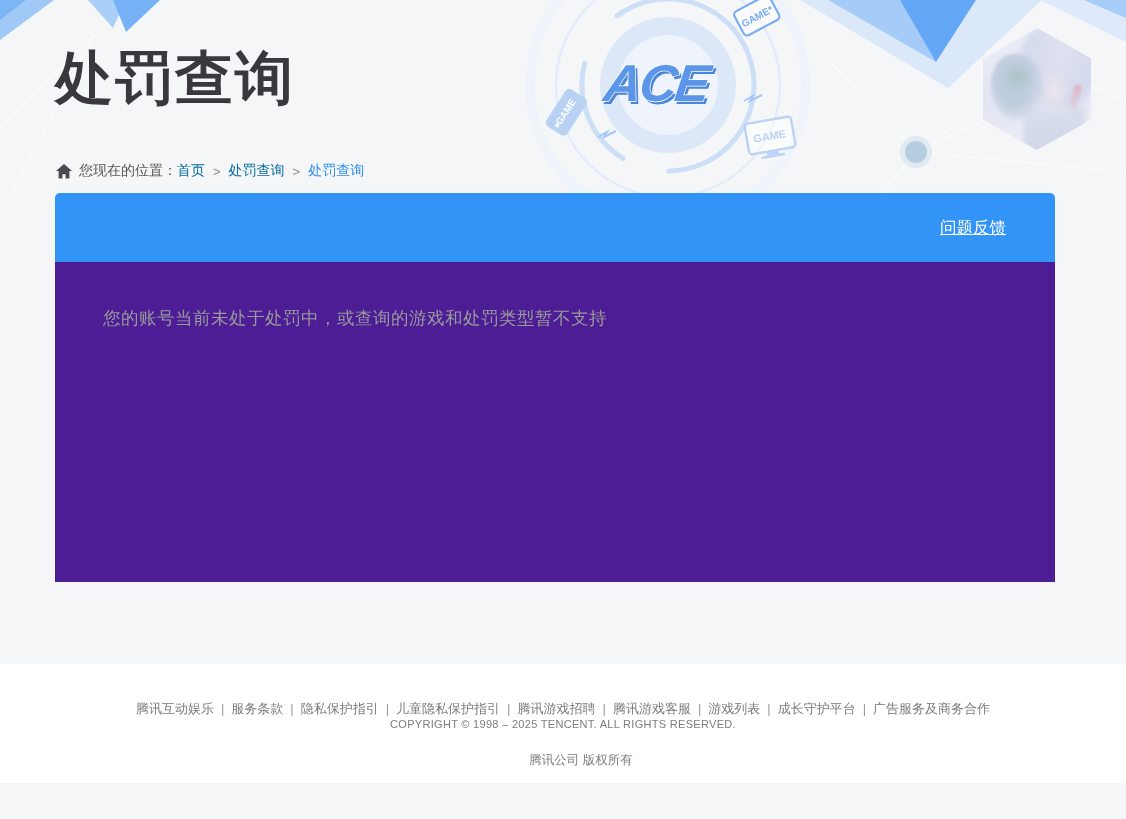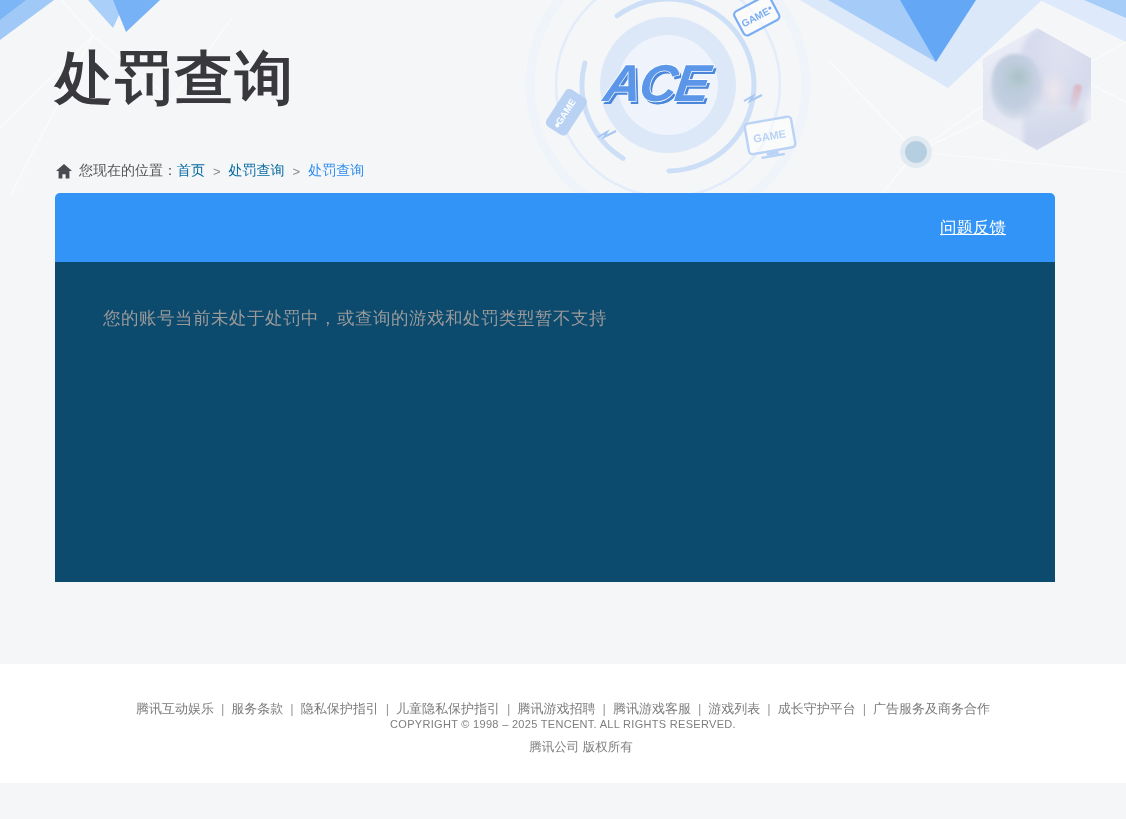--- a/index.html
+++ b/index.html
@@ -65,33 +65,33 @@
   
   .card { position:absolute; left:55px; top:193px; width:1000px; }
   .card-banner {
     height:69px; background:#3394f7; border-radius:5px 5px 0 0;
     display:flex; align-items:center; justify-content:flex-end; padding-right:49px;padding-left:32px;
   }
   .feedback-link {
     color:#ffffff; font-size:16.5px; text-decoration:underline; cursor:pointer;
   }
   .card-body {
-    background:#0c4a6e; height:320px; padding:44px 48px 0 48px;
+    background:#4c1d95; height:320px; padding:44px 48px 0 48px;
   }
   .empty-message { font-size:17.5px; color:#9a9a9a; letter-spacing:.5px; }
   
   .footer {
     position:absolute; left:0; top:664px; width:1126px; height:119px;
     background:#ffffff; text-align:center;
   }
   .footer-links { padding-top:36px; font-size:13px; color:#7b7b7b; }
   .footer-link { color:#7b7b7b; text-decoration:none; cursor:pointer; }
   .footer-sep { color:#9a9a9a; margin:0 7px; }
   .footer-copyright { margin-top:0; font-size:11px; color:#7d7d7d; letter-spacing:.3px; }
-  .footer-company { margin-top:9px; font-size:12.5px; color:#7d7d7d;padding-left:36px; }
+  .footer-company { margin-top:22px; font-size:12.5px; color:#7d7d7d;padding-left:36px; }
 </style>
 </head>
 <body>
 
 <svg class="hero-decor" width="1126" height="210" viewBox="0 0 1126 210">
 
   <g stroke="#ffffff" stroke-width="1.2" fill="none" opacity="0.6">
     <path d="M0,128 L93,36 L172,100 L232,18"></path>
     <path d="M93,36 L62,0 M10,196 L93,36"></path>
     <path d="M830,62 L916,152 L1010,108 L932,0"></path>

